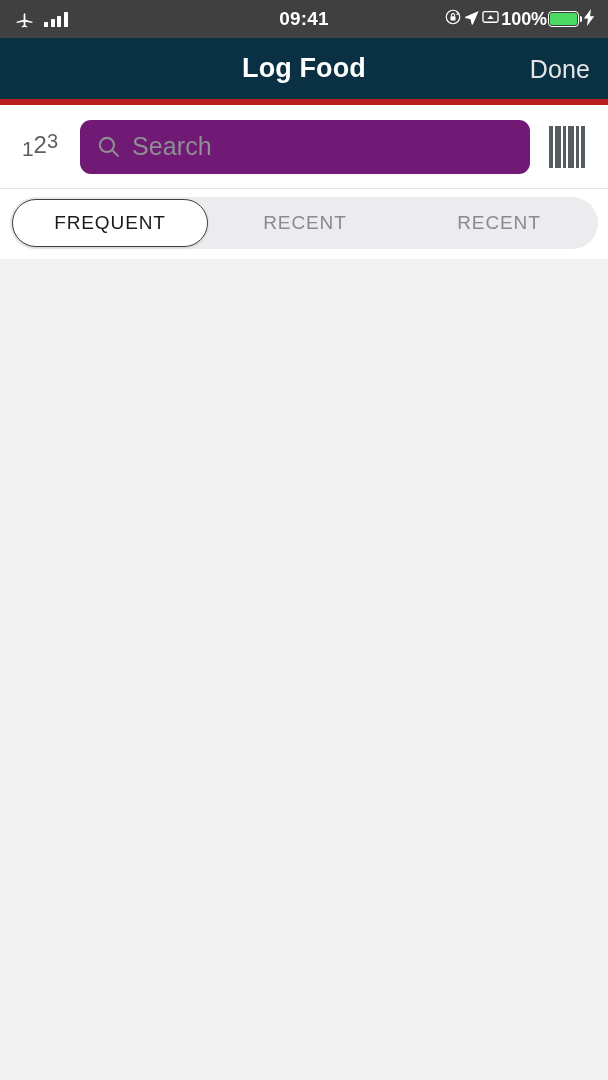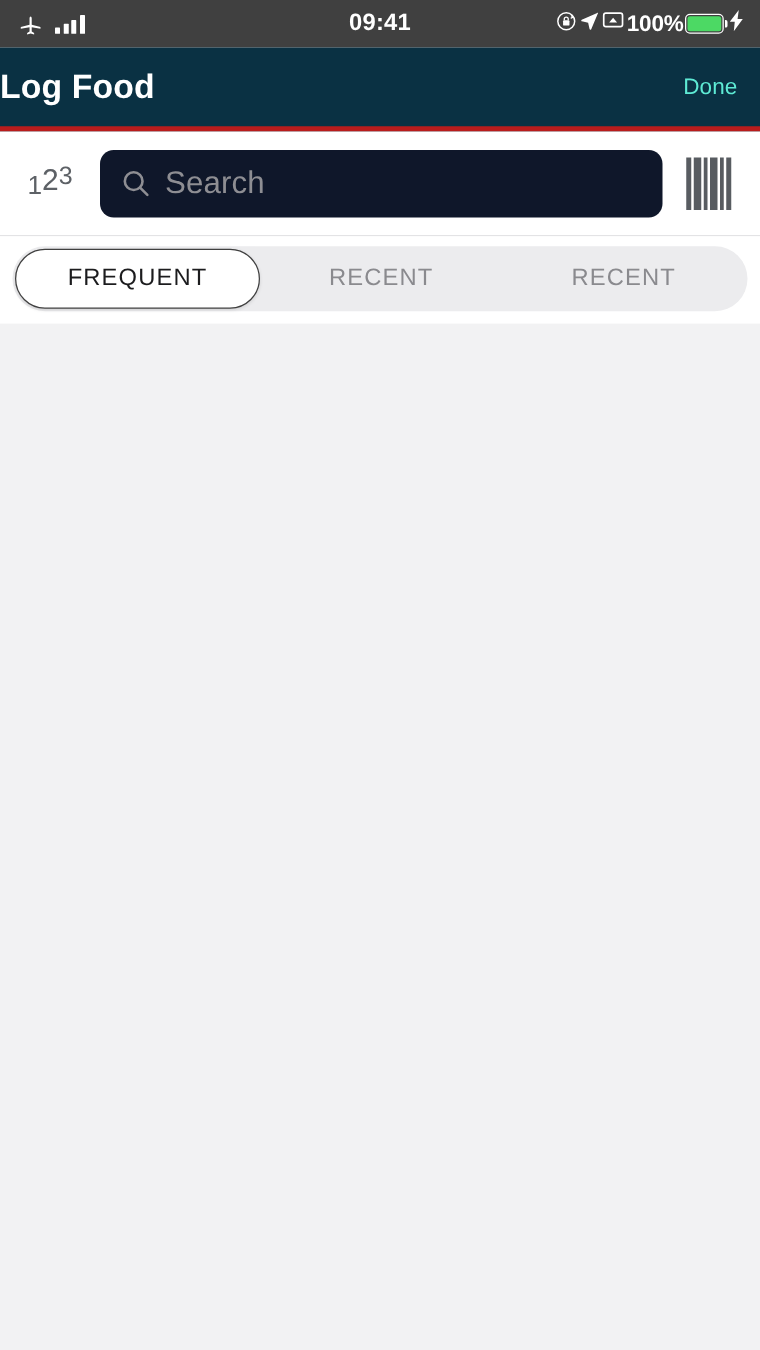--- a/index.html
+++ b/index.html
@@ -113,42 +113,42 @@
     background: #ffffff;
     border-radius: 0 1.5px 1.5px 0;
   }
 
   .bolt-icon { margin-left: 3px; }
 
   
   .navbar {
     height: 67px;
     background: #0a3143;
-    border-bottom: 4px solid #b91c1c;
-    display: flex;
-    align-items: center;
-    justify-content: flex-start;
+    border-bottom: 6px solid #b91c1c;
+    display: flex;
+    align-items: center;
+    justify-content: center;
     position: relative;
     flex: 0 0 auto;
   }
 
   .nav-title {
     color: #ffffff;
     font-size: 27px;
     font-weight: bold;
     letter-spacing: 0.1px;
   }
 
   .nav-done {
     position: absolute;
     right: 18px;
     top: 50%;
     transform: translateY(-50%);
-    color: #5eead4;
-    font-size: 18px;
+    color: #e5e5e5;
+    font-size: 25px;
     font-weight: normal;
     letter-spacing: 0.1px;
     cursor: pointer;
   }
 
   
   .search-row {
     height: 84px;
     background: #ffffff;
     border-bottom: 1px solid #e3e3e5;
@@ -172,21 +172,21 @@
     user-select: none;
     padding-bottom: 2px;
   }
   .numeric-icon .d1 { font-size: 21px; position: relative; top: 1px; }
   .numeric-icon .d2 { font-size: 24px; position: relative; top: -1px; }
   .numeric-icon .d3 { font-size: 20px; position: relative; top: -7px; }
 
   .search-field {
     flex: 1;
     height: 54px;
-    background: #0f172a;
+    background: #701a75;
     border-radius: 11px;
     display: flex;
     align-items: center;
     padding: 0 16px;
     gap: 11px;
     cursor: text;
   }
 
   .search-icon svg { display: block; }
 

